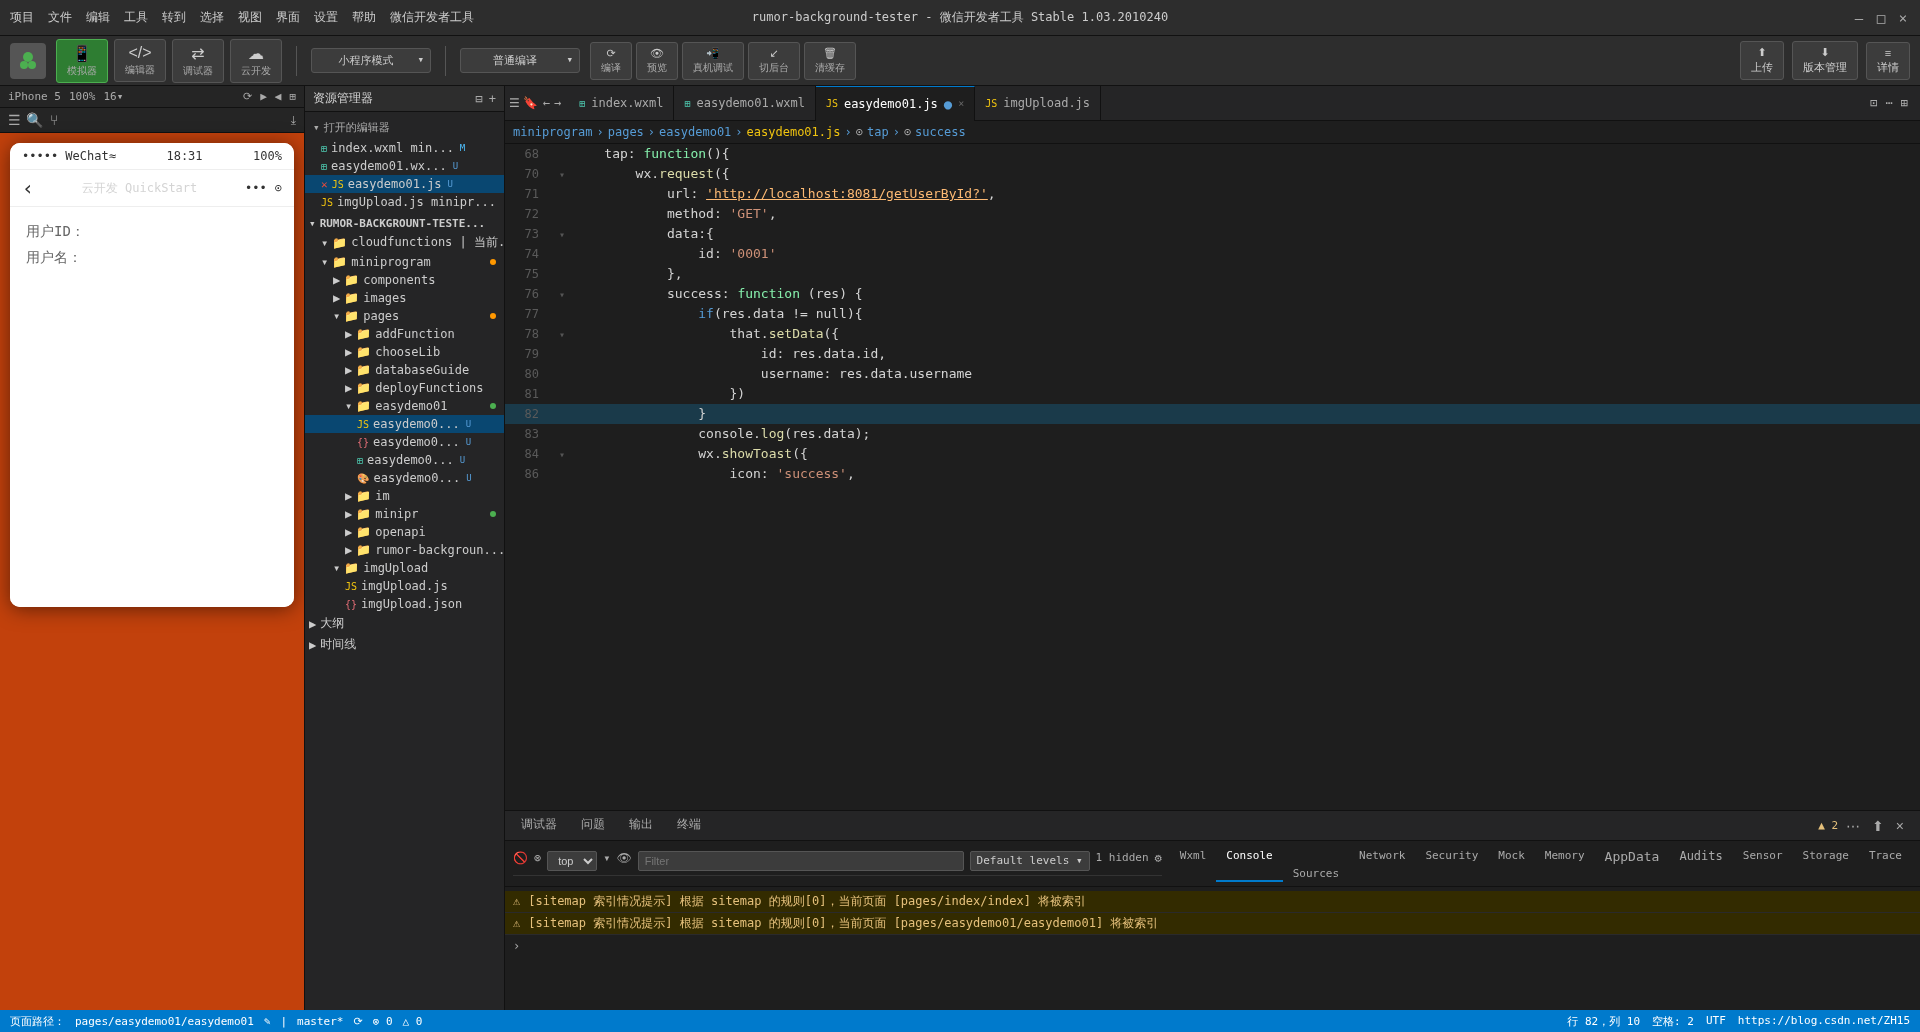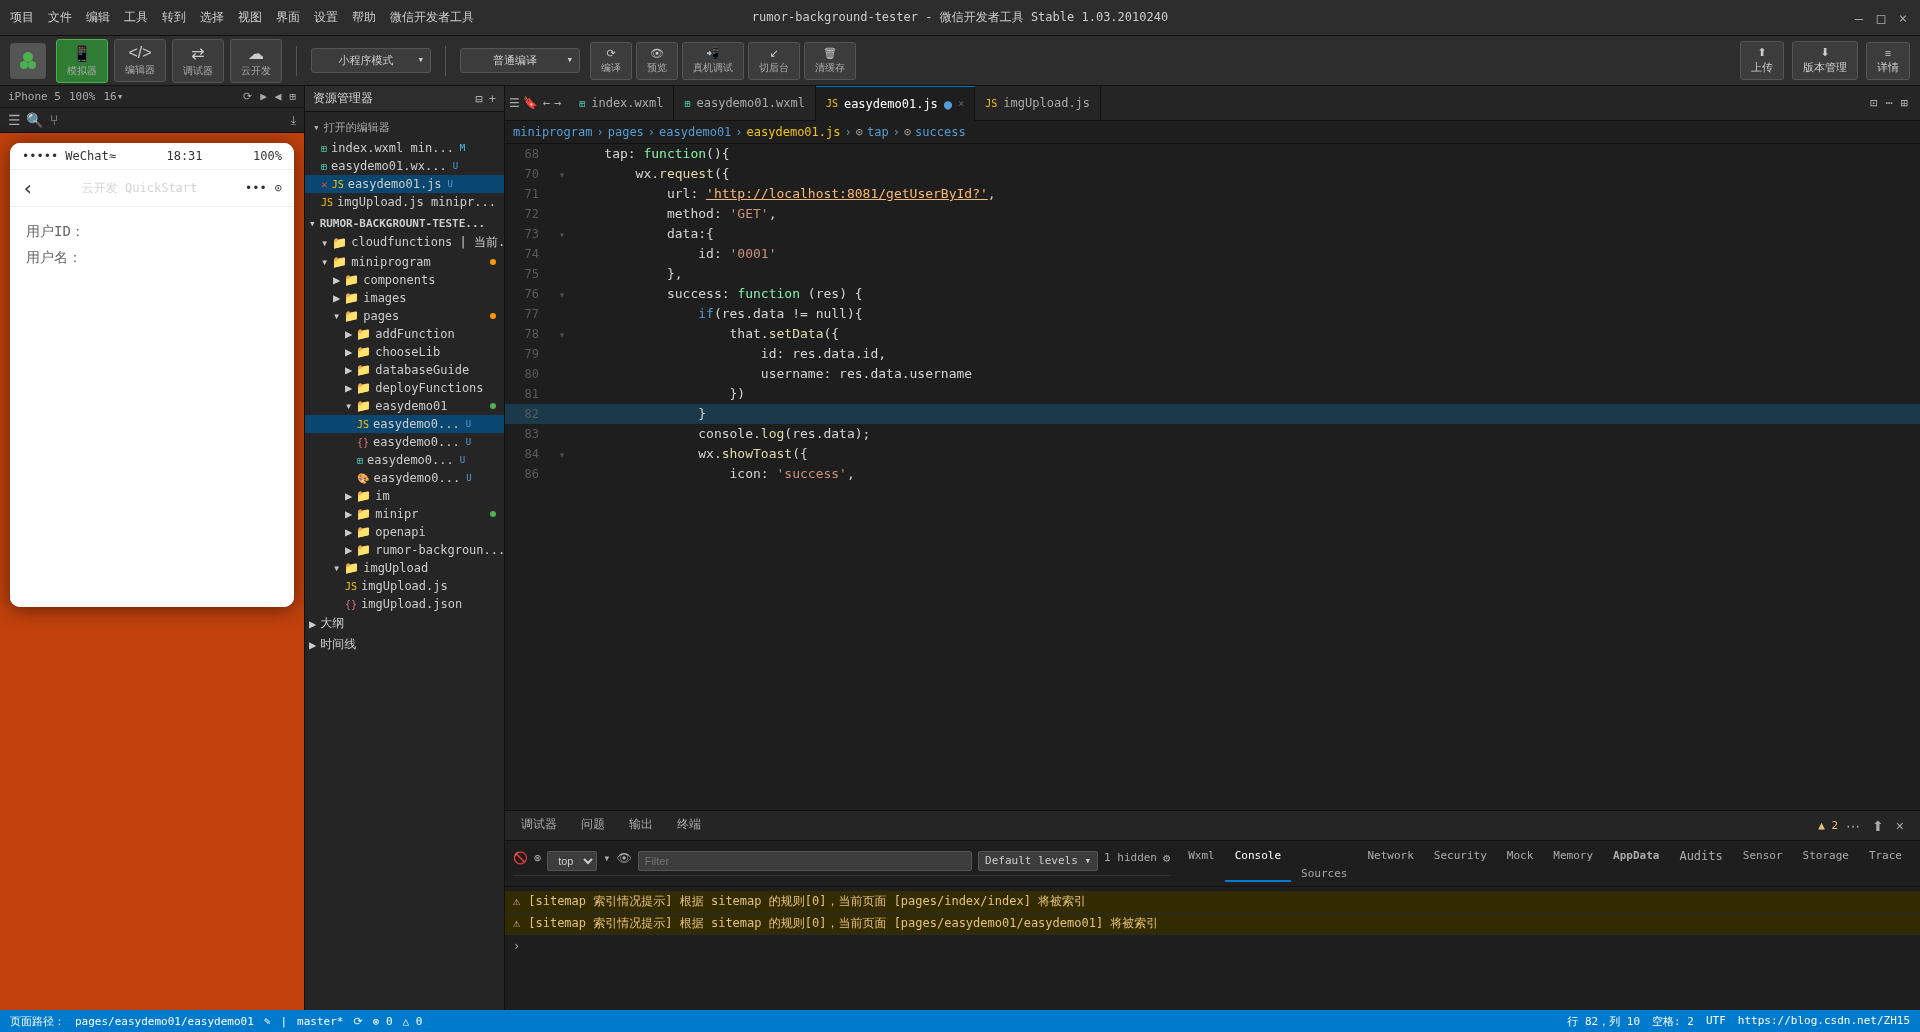--- a/index.html
+++ b/index.html
@@ -579,21 +579,21 @@
           <span style="color:#aaa; cursor:pointer;">⚙</span>
         </div>
         <div style="display:flex; gap:0; margin-top:2px;">
           <span style="padding:2px 10px; font-size:11px; color:#aaa; cursor:pointer;">Wxml</span>
           <span style="padding:2px 10px; font-size:11px; color:white; border-bottom:2px solid #007acc; cursor:pointer;">Console</span>
           <span style="padding:2px 10px; font-size:11px; color:#aaa; cursor:pointer;margin-top:18px;">Sources</span>
           <span style="padding:2px 10px; font-size:11px; color:#aaa; cursor:pointer;">Network</span>
           <span style="padding:2px 10px; font-size:11px; color:#aaa; cursor:pointer;">Security</span>
           <span style="padding:2px 10px; font-size:11px; color:#aaa; cursor:pointer;">Mock</span>
           <span style="padding:2px 10px; font-size:11px; color:#aaa; cursor:pointer;">Memory</span>
-          <span style="padding:2px 10px; font-size:11px; color:#aaa; cursor:pointer;font-weight:bold;">AppData</span>
+          <span style="padding:2px 10px; font-size:13px; color:#aaa; cursor:pointer;">AppData</span>
           <span style="padding:2px 10px; font-size:12px; color:#aaa; cursor:pointer;">Audits</span>
           <span style="padding:2px 10px; font-size:11px; color:#aaa; cursor:pointer;">Sensor</span>
           <span style="padding:2px 10px; font-size:11px; color:#aaa; cursor:pointer;">Storage</span>
           <span style="padding:2px 10px; font-size:11px; color:#aaa; cursor:pointer;">Trace</span>
         </div>
       </div>
       <div class="panel-content">
         <div class="console-line console-warn">
           <span class="warn-icon">⚠</span>
           <span>[sitemap 索引情况提示] 根据 sitemap 的规则[0]，当前页面 [pages/index/index] 将被索引</span>

